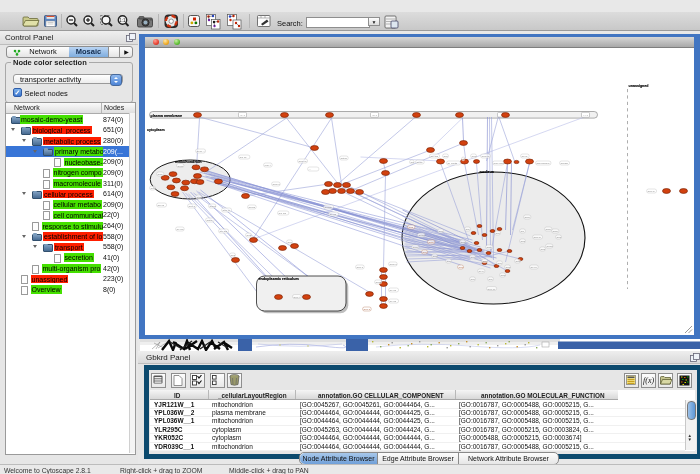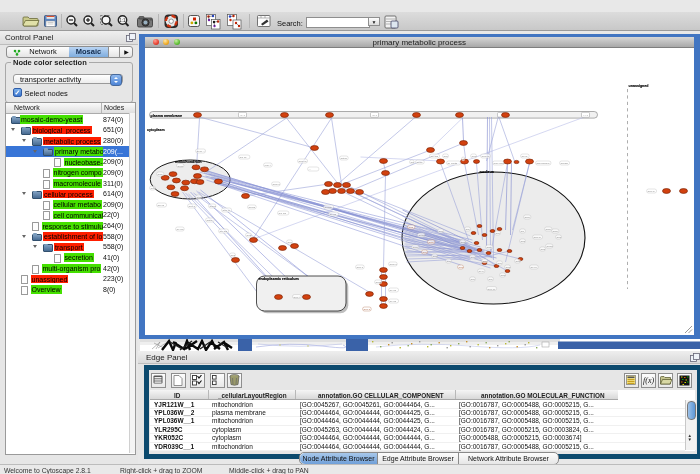--- a/index.html
+++ b/index.html
@@ -356,21 +356,20 @@
           <rect x="396" y="8" width="1.4" height="1.4" fill="#88a858"></rect>
           <line x1="0" y1="12.5" x2="560" y2="12.5" stroke="#b0b0b0" stroke-width="0.8"></line>
         </svg>
       </div>
     <div id="win">
       <div id="winin">
         <div id="wintitle">
           <div class="tl abs" style="width:6.4px;height:6.4px;left:8px;top:2px;background:radial-gradient(circle at 35% 30%,#ff9d93,#e8412f 60%,#b52718)"></div>
           <div class="tl abs" style="width:6.4px;height:6.4px;left:18.5px;top:2px;background:radial-gradient(circle at 35% 30%,#ffe9a8,#f0a922 60%,#c8881a)"></div>
           <div class="tl abs" style="width:6.4px;height:6.4px;left:29px;top:2px;background:radial-gradient(circle at 35% 30%,#c6f0a2,#5fbe35 60%,#3f9420)"></div>
-          <div class="t">primary metabolic process</div>
         </div>
         <div id="net">
             <svg width="549.5" height="288" viewBox="144.5 47 549.5 288" style="position:absolute;left:0;top:10.5px">
               <rect x="149" y="111.5" width="448" height="6.6" rx="3.3" fill="#f1f1f1" stroke="#8a8a8a" stroke-width="0.7"></rect>
               <line x1="627" y1="89" x2="627" y2="289" stroke="#999" stroke-width="0.8" stroke-dasharray="3.2,3.2"></line>
               <ellipse cx="189.7" cy="179.5" rx="40" ry="19.5" fill="#ededed" stroke="#1a1a1a" stroke-width="1"></ellipse>
               <ellipse cx="493" cy="238" rx="91.5" ry="66" fill="#ececec" stroke="#111" stroke-width="1.1"></ellipse>
               <g>
                 <line x1="199" y1="118" x2="196" y2="168" stroke="#9ba3d8" stroke-width="0.6"></line>
                 <line x1="286" y1="118" x2="207" y2="171" stroke="#9ba3d8" stroke-width="0.6"></line>
@@ -703,21 +702,21 @@
           </div>
           <svg style="position:absolute;right:1px;bottom:1px" width="9" height="8">
             <path d="M8 0 L1 7 M8 3.5 L4.5 7" stroke="#9a9a9a" stroke-width="1"></path>
           </svg>
       </div>
     </div>
   </div>
 
   <div id="dp" class="abs">
     <div id="dphead">
-        <div class="t">Edge Panel</div>
+        <div class="t">Gbkrd Panel</div>
       <svg class="abs" style="left:552px;top:2px" width="10" height="9">
           <rect x="0.5" y="2.5" width="6" height="6" fill="#eef2f8" stroke="#667" stroke-width="0.8"></rect>
           <rect x="3.5" y="0.5" width="6" height="6" fill="#eef2f8" stroke="#667" stroke-width="0.8"></rect>
         </svg>
     </div>
     <div id="dpbox">
       <div id="dpicons">
           <div class="dico" style="left:2px"></div>
           <div class="dico" style="left:21.5px"></div>
           <div class="dico" style="left:41px"></div>

